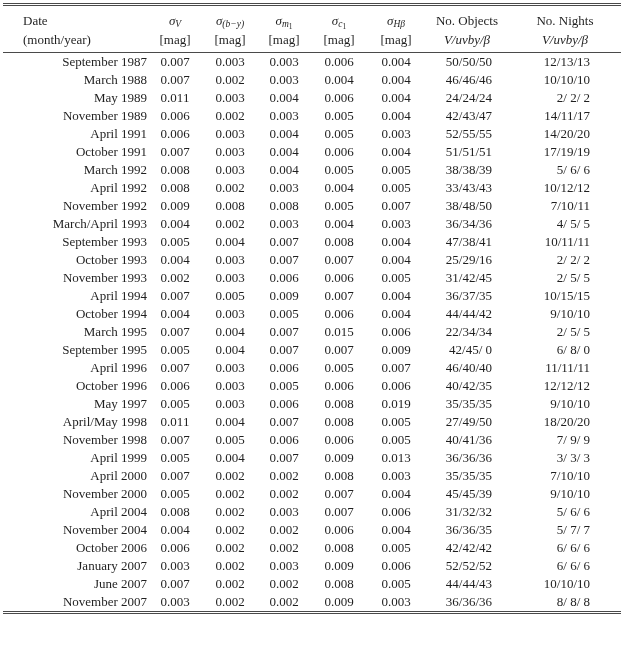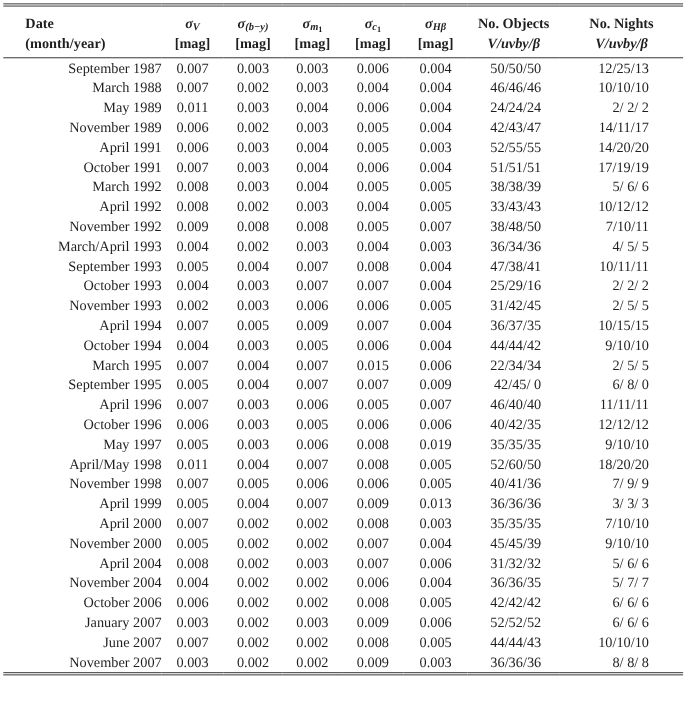--- a/index.html
+++ b/index.html
@@ -23,21 +23,21 @@
   col.c0 { width: 144px; }
   col.c1 { width: 56px; }
   col.c2 { width: 54px; }
   col.c3 { width: 54px; }
   col.c4 { width: 56px; }
   col.c5 { width: 58px; }
   col.c6 { width: 84px; }
   col.c7 { width: 112px; }
 
   thead th {
-    font-weight: bold;
+    font-weight: normal;
     border-bottom: 1px solid #4a4a4a;
     padding: 5px 0 3px 0;
     vertical-align: top;
   }
   thead .hl1, thead .hl2 { line-height: 19px; height: 19px; white-space: nowrap; }
   th.h-date { text-align: left; padding-left: 20px; }
   th.h-sig, th.h-grp { text-align: center; }
   .it { font-style: italic; }
   sub.s1 { font-size: 9.5px; line-height: 0; vertical-align: -2px; }
   sub.s1 sub.s2 { font-size: 7.5px; line-height: 0; vertical-align: -2px; }
@@ -112,21 +112,21 @@
     </thead>
     <tbody id="tbody">
         <tr>
           <td class="c-date">September 1987</td>
           <td class="c-sig">0.007</td>
           <td class="c-sig">0.003</td>
           <td class="c-sig">0.003</td>
           <td class="c-sig">0.006</td>
           <td class="c-sig">0.004</td>
           <td class="c-obj"><span class="fixw">50/50/50</span></td>
-          <td class="c-nig"><span class="fixw">12/25/13</span></td>
+          <td class="c-nig"><span class="fixw">12/13/13</span></td>
         </tr>
         <tr>
           <td class="c-date">March 1988</td>
           <td class="c-sig">0.007</td>
           <td class="c-sig">0.002</td>
           <td class="c-sig">0.003</td>
           <td class="c-sig">0.004</td>
           <td class="c-sig">0.004</td>
           <td class="c-obj"><span class="fixw">46/46/46</span></td>
           <td class="c-nig"><span class="fixw">10/10/10</span></td>
@@ -311,21 +311,21 @@
           <td class="c-obj"><span class="fixw">35/35/35</span></td>
           <td class="c-nig"><span class="fixw">9/10/10</span></td>
         </tr>
         <tr>
           <td class="c-date">April/May 1998</td>
           <td class="c-sig">0.011</td>
           <td class="c-sig">0.004</td>
           <td class="c-sig">0.007</td>
           <td class="c-sig">0.008</td>
           <td class="c-sig">0.005</td>
-          <td class="c-obj"><span class="fixw">52/60/50</span></td>
+          <td class="c-obj"><span class="fixw">27/49/50</span></td>
           <td class="c-nig"><span class="fixw">18/20/20</span></td>
         </tr>
         <tr>
           <td class="c-date">November 1998</td>
           <td class="c-sig">0.007</td>
           <td class="c-sig">0.005</td>
           <td class="c-sig">0.006</td>
           <td class="c-sig">0.006</td>
           <td class="c-sig">0.005</td>
           <td class="c-obj"><span class="fixw">40/41/36</span></td>

